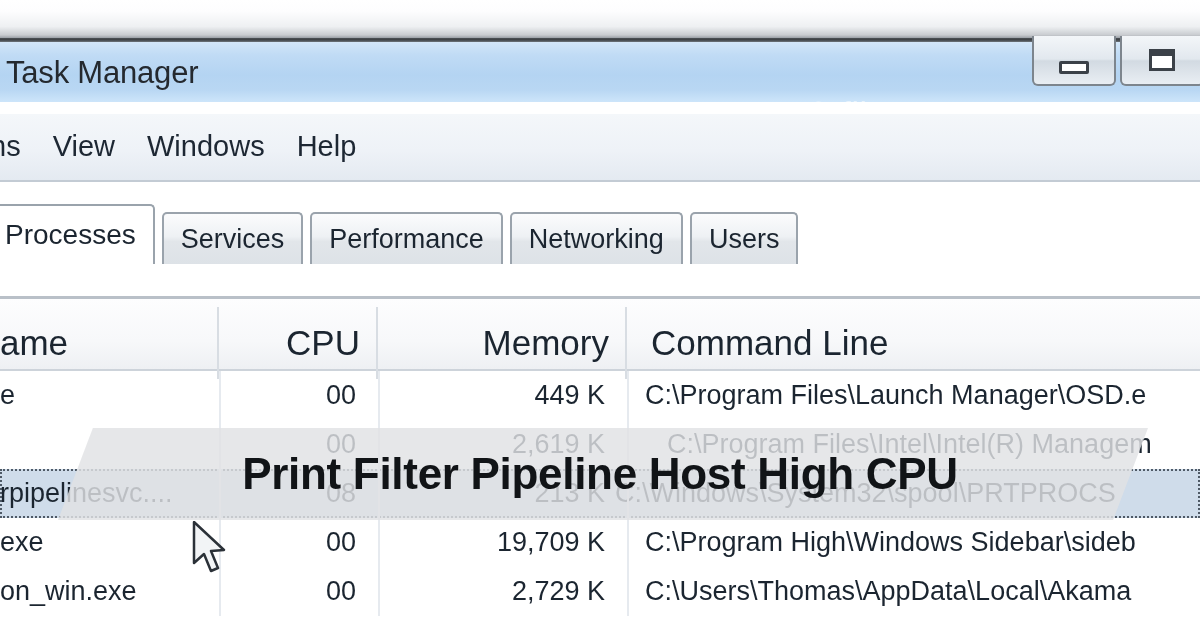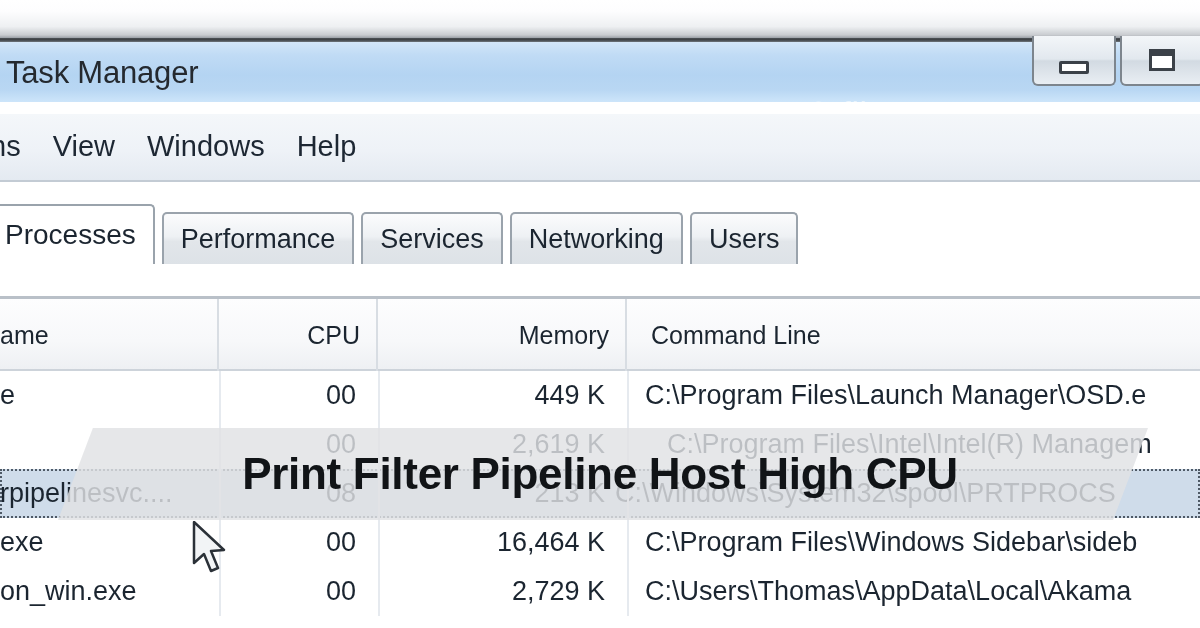--- a/index.html
+++ b/index.html
@@ -145,24 +145,24 @@
     overflow: hidden;
   }
 
   .col-headers {
     position: relative;
     height: 72px;
     background: linear-gradient(to bottom, #fdfdfe 0%, #f7f8fa 60%, #eef0f3 100%);
     border-bottom: 2px solid #cdd3da;
   }
   .col-header {
-    position: absolute; top: 0;
+    position: absolute; top: 8px;
     height: 72px;
     display: flex; align-items: center;
-    font-size: 25px;
+    font-size: 35px;
     color: #1b2530;
     white-space: nowrap;
     border-right: 2px solid #d8dde3;
   }
   .col-header.left  { justify-content: flex-start; padding-left: 0; }
   .col-header.right { justify-content: flex-end; padding-right: 16px; }
   .col-header.noborder { border-right: none; margin-left: 6px; }
 
   .rows { position: relative; }
   .row {
@@ -247,22 +247,22 @@
         <div class="menu-item">ns</div>
         <div class="menu-item">View</div>
         <div class="menu-item">Windows</div>
         <div class="menu-item">Help</div>
       </div>
   </div>
 
   <div class="tabstrip">
     <div class="tabs" id="tab-list">
         <div class="tab active">Processes</div>
+        <div class="tab">Services</div>
         <div class="tab">Performance</div>
-        <div class="tab">Services</div>
         <div class="tab">Networking</div>
         <div class="tab">Users</div>
       </div>
     <div class="tabstrip-baseline"></div>
   </div>
 
   <div class="listarea">
     <div class="col-headers" id="col-headers">
         <div class="col-header left" style="left: 0px; width: 219px; padding-left: 0px;">ame</div>
         <div class="col-header right" style="left: 219px; width: 159px;">CPU</div>
@@ -294,23 +294,23 @@
           <div class="row-divider-v" style="left: 219px;"></div>
           <div class="cell right" style="left: 378px; width: 249px;">213 K</div>
           <div class="row-divider-v" style="left: 378px;"></div>
           <div class="cell left" style="left: 597px; width: 573px; padding-left: 18px; text-align: center;">C:\Windows\System32\spool\PRTPROCS</div>
           <div class="row-divider-v" style="left: 627px;"></div>
         </div>
         <div class="row">
           <div class="cell left" style="left: 0px; width: 219px;">exe</div>
           <div class="cell right" style="left: 219px; width: 159px;">00</div>
           <div class="row-divider-v" style="left: 219px;"></div>
-          <div class="cell right" style="left: 378px; width: 249px;">16,464 K</div>
-          <div class="row-divider-v" style="left: 378px;"></div>
-          <div class="cell left" style="left: 627px; width: 573px; padding-left: 18px;">C:\Program Files\Windows Sidebar\sideb</div>
+          <div class="cell right" style="left: 378px; width: 249px;">19,709 K</div>
+          <div class="row-divider-v" style="left: 378px;"></div>
+          <div class="cell left" style="left: 627px; width: 573px; padding-left: 18px;">C:\Program High\Windows Sidebar\sideb</div>
           <div class="row-divider-v" style="left: 627px;"></div>
         </div>
         <div class="row">
           <div class="cell left" style="left: 0px; width: 219px;">on_win.exe</div>
           <div class="cell right" style="left: 219px; width: 159px;">00</div>
           <div class="row-divider-v" style="left: 219px;"></div>
           <div class="cell right" style="left: 378px; width: 249px;">2,729 K</div>
           <div class="row-divider-v" style="left: 378px;"></div>
           <div class="cell left" style="left: 627px; width: 573px; padding-left: 18px;">C:\Users\Thomas\AppData\Local\Akama</div>
           <div class="row-divider-v" style="left: 627px;"></div>

